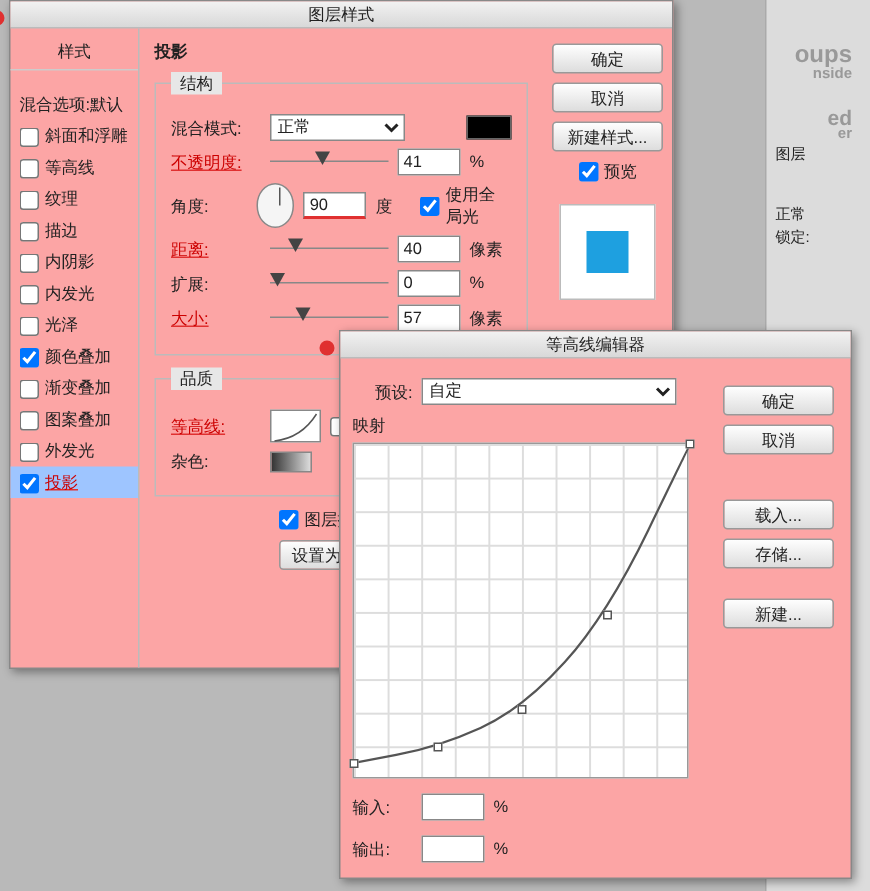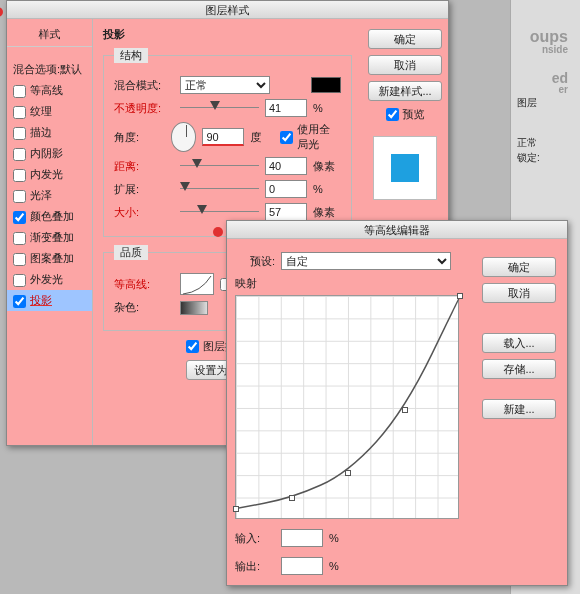--- a/index.html
+++ b/index.html
@@ -14,21 +14,21 @@
 .styles-hdr{text-align:center;padding:4px 0;border-bottom:1px solid #ccc;margin-bottom:12px}
 .style-item{display:flex;align-items:flex-end;gap:4px;padding:3px 6px;cursor:default;white-space:nowrap}
 .style-item input{margin:0}
 .style-item.sel{background:#9ec5ff}
 .style-item.red span{color:#c00;text-decoration:underline;text-decoration-color:#e03030}
 .main-col{flex:1;padding:8px 10px;position:relative}
 fieldset{border:1px solid #bbb;margin-bottom:8px;padding:8px 10px 10px;position:relative}
 legend{padding:0 6px;background:#e7e7e7}
 .row{display:flex;align-items:center;gap:6px;margin:5px 0}
 .lbl{width:60px;text-align:left}
-.lbl.red{color:#c00;text-decoration-color:#e03030}
+.lbl.red{color:#c00;text-decoration:underline;text-decoration-color:#e03030}
 .slider{flex:1;height:14px;position:relative}
 .slider::before{content:"";position:absolute;top:6px;left:0;right:0;height:1px;background:#888}
 .thumb{position:absolute;top:0;width:0;height:0;border-left:5px solid transparent;border-right:5px solid transparent;border-top:9px solid #444}
 input.num{width:42px;height:18px;border:1px solid #888;background:#fff;text-align:left;padding:0 3px}
 input.num.red{border-bottom:2px solid #e03030}
 .unit{width:28px}
 select{border:1px solid #888;background:#fff;height:18px;width:90px}
 .swatch{width:30px;height:16px;background:#000;border:1px solid #666}
 .angle-knob{width:30px;height:30px;border:1px solid #888;border-radius:50%;background:#f5f5f5;position:relative}
 .angle-knob::after{content:"";position:absolute;width:1px;height:12px;background:#555;left:14px;top:2px}
@@ -74,20 +74,24 @@
   <div class="titlebar"><span>图层样式</span></div>
   <div class="body">
     <div class="styles-col">
       <div class="styles-hdr">样式</div>
       <div class="style-item">
           <span>混合选项:默认</span>
         </div>
       <div id="style-items">
           <div class="style-item">
             <input type="checkbox" style="">
+            <span>斜面和浮雕</span>
+          </div>
+          <div class="style-item">
+            <input type="checkbox" style="">
             <span>等高线</span>
           </div>
           <div class="style-item">
             <input type="checkbox" style="">
             <span>纹理</span>
           </div>
           <div class="style-item">
             <input type="checkbox" style="">
             <span>描边</span>
           </div>

